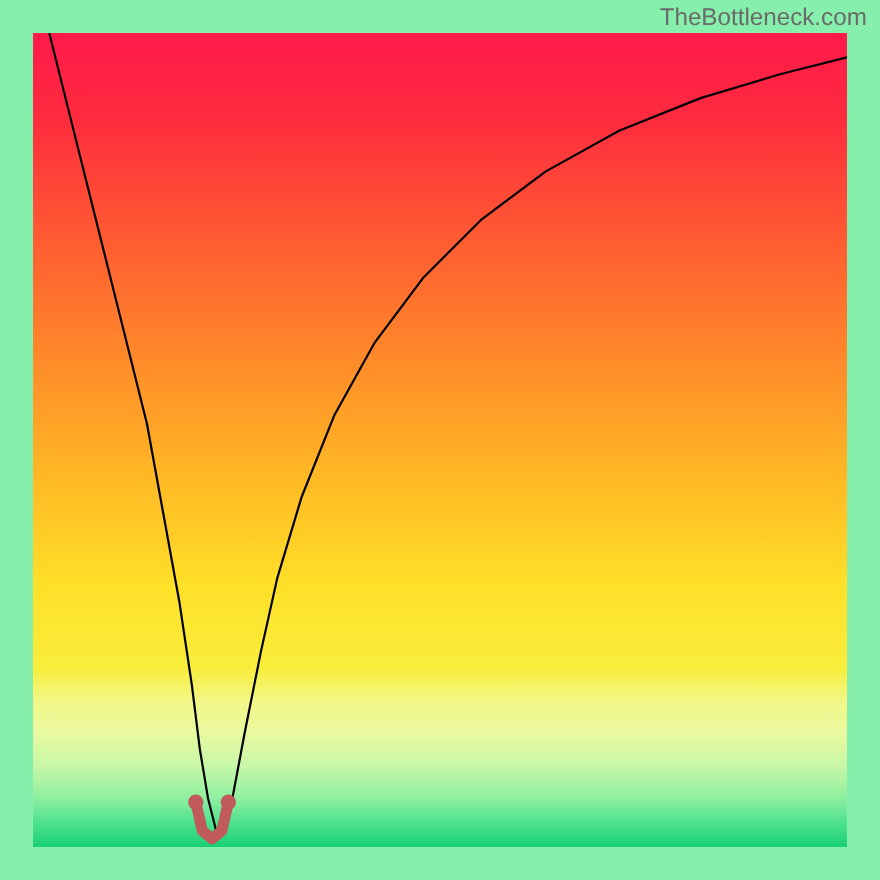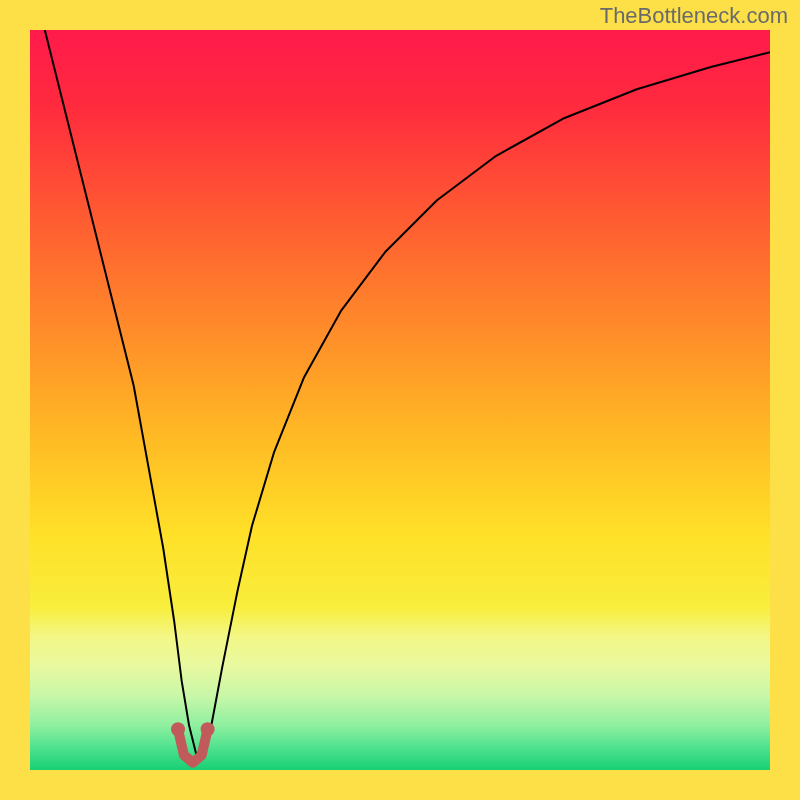--- a/index.html
+++ b/index.html
@@ -10,21 +10,21 @@
     overflow: hidden;
     background: #000;
     font-family: Arial, Helvetica, sans-serif;
   }
   .frame {
     position: absolute;
     left: 0;
     top: 0;
     width: 800px;
     height: 800px;
-    background: #fde047;
+    background: #86efac;
   }
   .plot-area {
     position: absolute;
     left: 30px;
     top: 30px;
     width: 740px;
     height: 740px;
     overflow: hidden;
   }
   .watermark {

